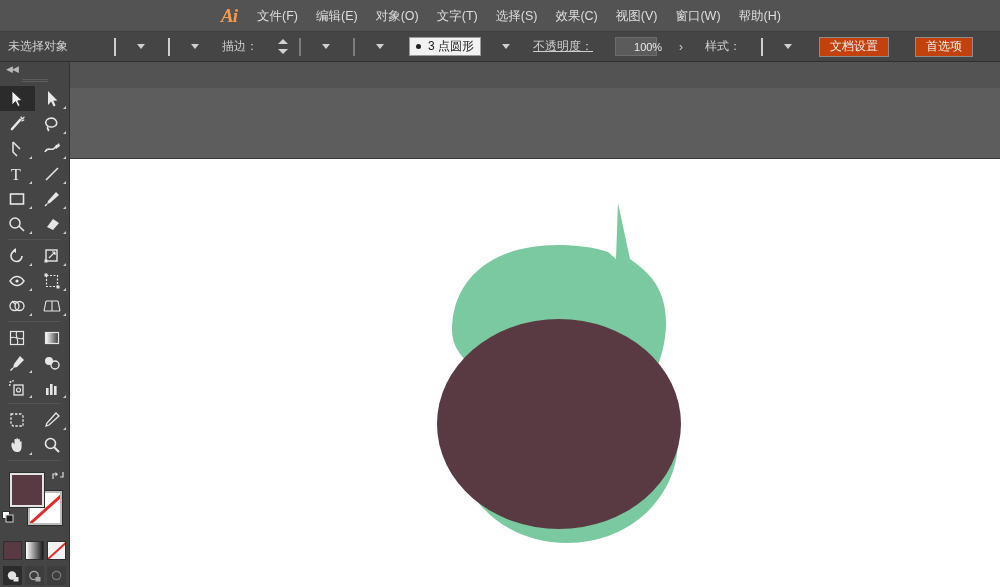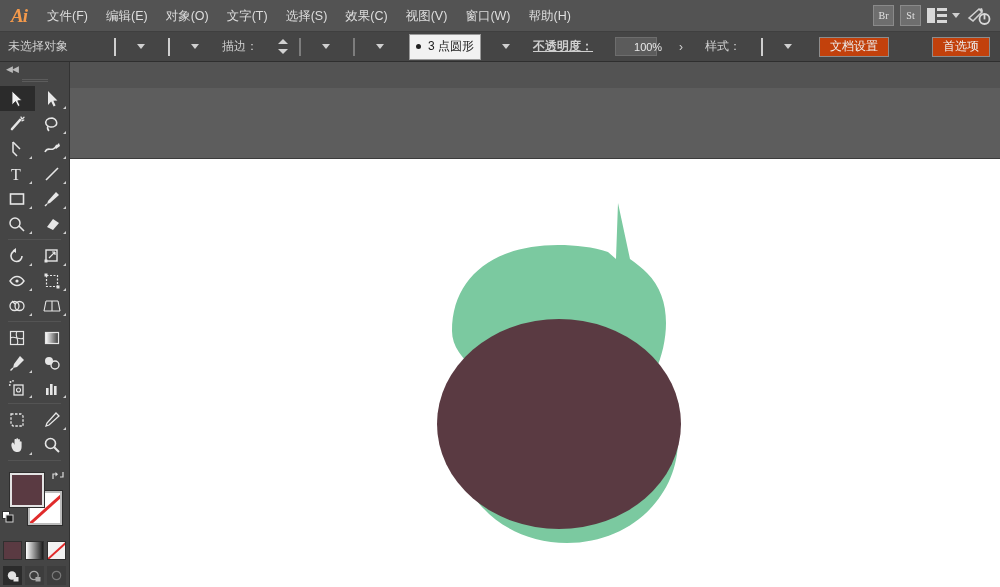--- a/index.html
+++ b/index.html
@@ -66,21 +66,21 @@
     position:absolute; left:0; width:0;height:0;
     border-left:5px solid transparent;border-right:5px solid transparent;
   }
   .stepper b.up { top:1px; border-bottom:5px solid #d2d2d2; }
   .stepper b.dn { bottom:1px; border-top:5px solid #d2d2d2; }
   .field-dark {
     height:18px; background:#6f6f6f; border:1px solid #7d7d7d;
   }
   .field-light {
     height:19px; background:#f2f2f2; color:#1a1a1a; border:1px solid #9a9a9a;
-    display:flex; align-items:center; padding:12px 6px; font-size:12px; white-space:nowrap;
+    display:flex; align-items:center; padding:5px 6px; font-size:12px; white-space:nowrap;
   }
   .brushdot { width:5px;height:5px;border-radius:50%;background:#222;margin-right:7px; }
   .opacity-val {
     height:19px; background:#5b5b5b; border:1px solid #6d6d6d; color:#e8e8e8;
     display:flex; align-items:center; padding:0 18px; font-size:11px; min-width:42px;
   }
   .arrow-r { color:#d0d0d0; font-size:12px; padding:0 6px; }
   .btn-outline {
     height:20px; border:1px solid #8c8c8c; background:#c2410c; color:#ededed;
     display:flex; align-items:center; padding:0 10px; font-size:12px; white-space:nowrap;
@@ -183,41 +183,20 @@
     <div class="menu-item">文件(F)</div>
     <div class="menu-item">编辑(E)</div>
     <div class="menu-item">对象(O)</div>
     <div class="menu-item">文字(T)</div>
     <div class="menu-item">选择(S)</div>
     <div class="menu-item">效果(C)</div>
     <div class="menu-item">视图(V)</div>
     <div class="menu-item">窗口(W)</div>
     <div class="menu-item">帮助(H)</div>
 
-    <div class="menubar-right">
-      <div class="sq-btn">Br</div>
-      <div class="sq-btn">St</div>
-      <div style="display:flex;align-items:center;gap:5px;">
-        <span class="arrange-ico">
-          <i style="left:0;top:0;width:8px;height:15px;"></i>
-          <i style="left:10px;top:0;width:10px;height:3px;"></i>
-          <i style="left:10px;top:6px;width:10px;height:3px;"></i>
-          <i style="left:10px;top:12px;width:10px;height:3px;"></i>
-        </span>
-        <span class="caret"></span>
-      </div>
-      <div class="ws-ico">
-        <svg width="26" height="20" viewBox="0 0 26 20">
-          <path d="M3 12 L13 3 L16 6 L7 15 Z" fill="none" stroke="#d0d0d0" stroke-width="1.6"></path>
-          <path d="M13 3 L16 2 L17 5 L16 6 Z" fill="#d0d0d0"></path>
-          <circle cx="18.5" cy="13" r="5" fill="none" stroke="#d8d8d8" stroke-width="1.8"></circle>
-          <path d="M18.5 8.6 L18.5 13.4" stroke="#d8d8d8" stroke-width="1.8"></path>
-        </svg>
-      </div>
-    </div>
   </div>
 
   <div class="controlbar">
     <div class="cb-label">未选择对象</div>
     <div class="cb-sep"></div>
 
     <div class="swatch-box swatch-fill"></div>
     <div class="dd-caret"></div>
 
     <div class="swatch-box none-swatch"></div>
@@ -233,30 +212,30 @@
 
     <div class="field-dark" style="width:92px;"></div>
     <div class="dd-caret"></div>
 
     <div class="field-light" style="width:88px;margin-left:2px;">
       <span class="brushdot"></span>
       <span>3 点圆形</span>
     </div>
     <div class="dd-caret"></div>
 
-    <div class="cb-label" style="text-decoration:underline;font-weight:bold;">不透明度：</div>
+    <div class="cb-label" style="text-decoration:underline;">不透明度：</div>
     <div class="opacity-val" style="margin-left:6px;">100%</div>
     <div class="arrow-r">›</div>
 
     <div class="cb-label">样式：</div>
     <div class="swatch-box" style="margin-left:4px;background:#eeeeee;"></div>
     <div class="dd-caret"></div>
 
     <div class="btn-outline" style="margin-left:4px;">文档设置</div>
-    <div class="btn-outline" style="margin-left:27px;">首选项</div>
+    <div class="btn-outline" style="margin-left:10px;">首选项</div>
 
     <div style="display:flex;align-items:center;margin-left:12px;gap:4px;">
       <svg width="17" height="16" viewBox="0 0 17 16">
         <rect x="1" y="2" width="3" height="12" fill="#d2d2d2"></rect>
         <path d="M6 3 L14 3 L14 7 L6 7 Z" fill="none" stroke="#d2d2d2" stroke-width="1.4"></path>
         <path d="M10.5 1.5 L10.5 8" stroke="#d2d2d2" stroke-width="1.2"></path>
       </svg>
       <span class="caret"></span>
     </div>
   </div>

